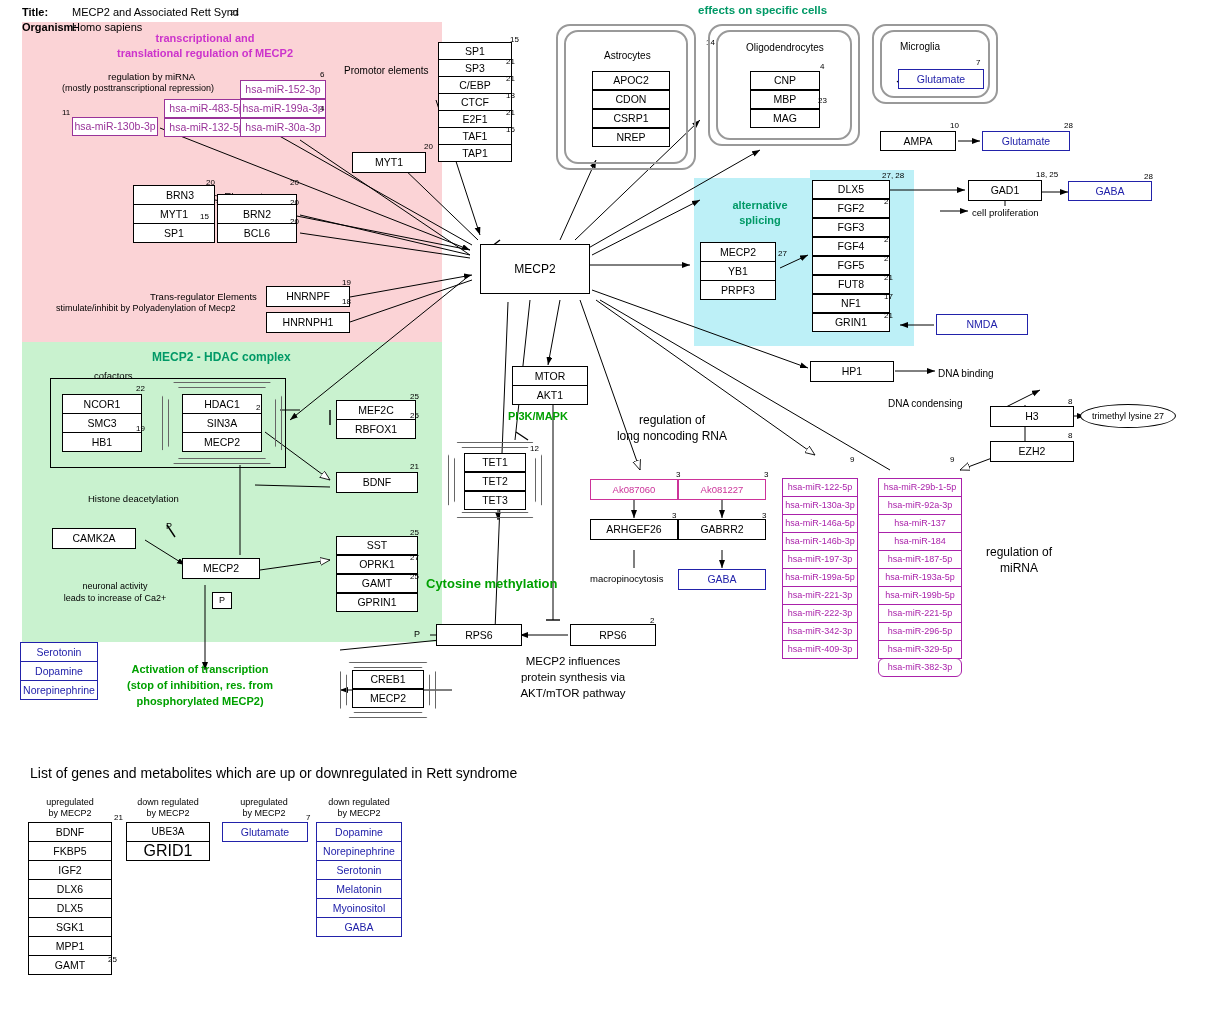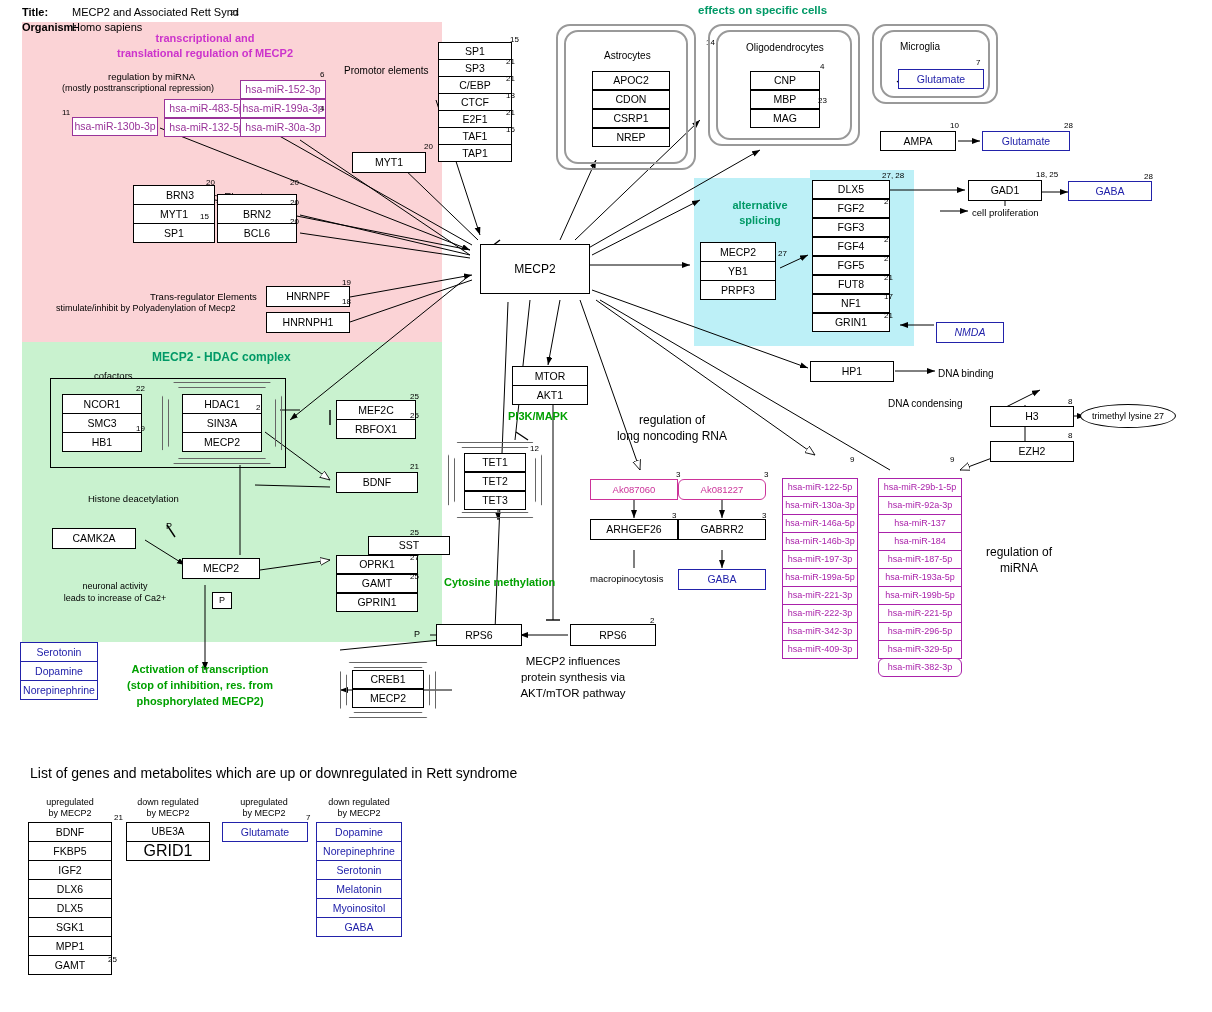--- a/index.html
+++ b/index.html
@@ -270,21 +270,21 @@
 <div class="box" style="left:812px;top:275px;width:78px;height:19px;">FUT8</div>
 <div class="box" style="left:812px;top:294px;width:78px;height:19px;">NF1</div>
 <div class="box" style="left:812px;top:313px;width:78px;height:19px;">GRIN1</div>
 <div class="lbl ref" style="left:882px;top:171px;">27, 28</div>
 <div class="lbl ref" style="left:884px;top:197px;">2</div>
 <div class="lbl ref" style="left:884px;top:235px;">2</div>
 <div class="lbl ref" style="left:884px;top:254px;">2</div>
 <div class="lbl ref" style="left:884px;top:273px;">21</div>
 <div class="lbl ref" style="left:884px;top:292px;">17</div>
 <div class="lbl ref" style="left:884px;top:311px;">21</div>
-<div class="box blue" style="left:936px;top:322px;width:68px;height:21px;font-style:italic;">NMDA</div>
+<div class="box blue" style="left:936px;top:314px;width:92px;height:21px;">NMDA</div>
 
 <div class="box" style="left:810px;top:361px;width:84px;height:21px;">HP1</div>
 <div class="lbl" style="left:938px;top:368px;font-size:10px;">DNA binding</div>
 <div class="lbl" style="left:888px;top:398px;font-size:10px;">DNA condensing</div>
 <div class="box" style="left:990px;top:406px;width:84px;height:21px;">H3</div>
 <div class="lbl ref" style="left:1068px;top:397px;">8</div>
 <div class="box" style="left:990px;top:441px;width:84px;height:21px;">EZH2</div>
 <div class="lbl ref" style="left:1068px;top:431px;">8</div>
 <div class="box" style="left:1080px;top:404px;width:96px;height:24px;border-radius:50%;font-size:9px;">trimethyl lysine 27</div>
 
@@ -313,21 +313,21 @@
 <div class="box" style="left:336px;top:472px;width:82px;height:21px;">BDNF</div>
 <div class="lbl ref" style="left:410px;top:462px;">21</div>
 
 <div class="box" style="left:52px;top:528px;width:84px;height:21px;">CAMK2A</div>
 <div class="lbl small" style="left:166px;top:521px;">P</div>
 <div class="box" style="left:182px;top:558px;width:78px;height:21px;">MECP2</div>
 <div class="box" style="left:212px;top:592px;width:20px;height:17px;font-size:9px;">P</div>
 <div class="lbl small center" style="left:50px;top:580px;width:130px;line-height:12px;white-space:pre-line;">neuronal activity
 leads to increase of Ca2+</div>
 
-<div class="box" style="left:336px;top:536px;width:82px;height:19px;margin-left:32px;">SST</div>
+<div class="box" style="left:336px;top:536px;width:82px;height:19px;">SST</div>
 <div class="box" style="left:336px;top:555px;width:82px;height:19px;">OPRK1</div>
 <div class="box" style="left:336px;top:574px;width:82px;height:19px;">GAMT</div>
 <div class="box" style="left:336px;top:593px;width:82px;height:19px;">GPRIN1</div>
 <div class="lbl ref" style="left:410px;top:528px;">25</div>
 <div class="lbl ref" style="left:410px;top:553px;">27</div>
 <div class="lbl ref" style="left:410px;top:572px;">25</div>
 
 <div class="box blue" style="left:20px;top:642px;width:78px;height:20px;">Serotonin</div>
 <div class="box blue" style="left:20px;top:661px;width:78px;height:20px;">Dopamine</div>
 <div class="box blue" style="left:20px;top:680px;width:78px;height:20px;">Norepinephrine</div>
@@ -344,35 +344,35 @@
 <div class="box" style="left:512px;top:366px;width:76px;height:20px;">MTOR</div>
 <div class="box" style="left:512px;top:385px;width:76px;height:20px;">AKT1</div>
 <div class="lbl green" style="left:508px;top:410px;font-size:11px;">PI3K/MAPK</div>
 
 <div class="octagon" style="left:448px;top:442px;width:94px;height:76px;"></div>
 <div class="octagon-in" style="left:454px;top:447px;width:82px;height:66px;"></div>
 <div class="box" style="left:464px;top:453px;width:62px;height:19px;">TET1</div>
 <div class="box" style="left:464px;top:472px;width:62px;height:19px;">TET2</div>
 <div class="box" style="left:464px;top:491px;width:62px;height:19px;">TET3</div>
 <div class="lbl ref" style="left:530px;top:444px;">12</div>
-<div class="lbl green" style="left:444px;top:576px;font-size:11px;text-align:right;">Cytosine methylation</div>
+<div class="lbl green" style="left:426px;top:576px;font-size:13px;text-align:right;">Cytosine methylation</div>
 
 <div class="lbl small" style="left:414px;top:629px;">P</div>
 <div class="box" style="left:436px;top:624px;width:86px;height:22px;">RPS6</div>
 <div class="box" style="left:570px;top:624px;width:86px;height:22px;">RPS6</div>
 <div class="lbl ref" style="left:650px;top:616px;">2</div>
 <div class="lbl center" style="left:460px;top:653px;width:226px;line-height:16px;white-space:pre-line;font-size:11.5px;">MECP2 influences
 protein synthesis via
 AKT/mTOR pathway</div>
 
 <div class="lbl center" style="left:592px;top:412px;width:160px;line-height:16px;white-space:pre-line;font-size:12px;">regulation of
 long noncoding RNA</div>
 <div class="box pink" style="left:590px;top:479px;width:88px;height:21px;font-size:9.5px;">Ak087060</div>
 <div class="lbl ref" style="left:676px;top:470px;">3</div>
-<div class="box pink" style="left:678px;top:479px;width:88px;height:21px;font-size:9.5px;border-radius:6px;">Ak081227</div>
+<div class="box pink" style="left:678px;top:479px;width:88px;height:21px;font-size:9.5px;">Ak081227</div>
 <div class="lbl ref" style="left:764px;top:470px;">3</div>
 <div class="box" style="left:590px;top:519px;width:88px;height:21px;">ARHGEF26</div>
 <div class="lbl ref" style="left:672px;top:511px;">3</div>
 <div class="box" style="left:678px;top:519px;width:88px;height:21px;">GABRR2</div>
 <div class="lbl ref" style="left:762px;top:511px;">3</div>
 <div class="lbl" style="left:590px;top:573px;font-size:9.5px;">macropinocytosis</div>
 <div class="box blue" style="left:678px;top:569px;width:88px;height:21px;">GABA</div>
 
 <div class="lbl center" style="left:960px;top:544px;width:118px;line-height:16px;white-space:pre-line;font-size:12px;">regulation of
 miRNA</div>

